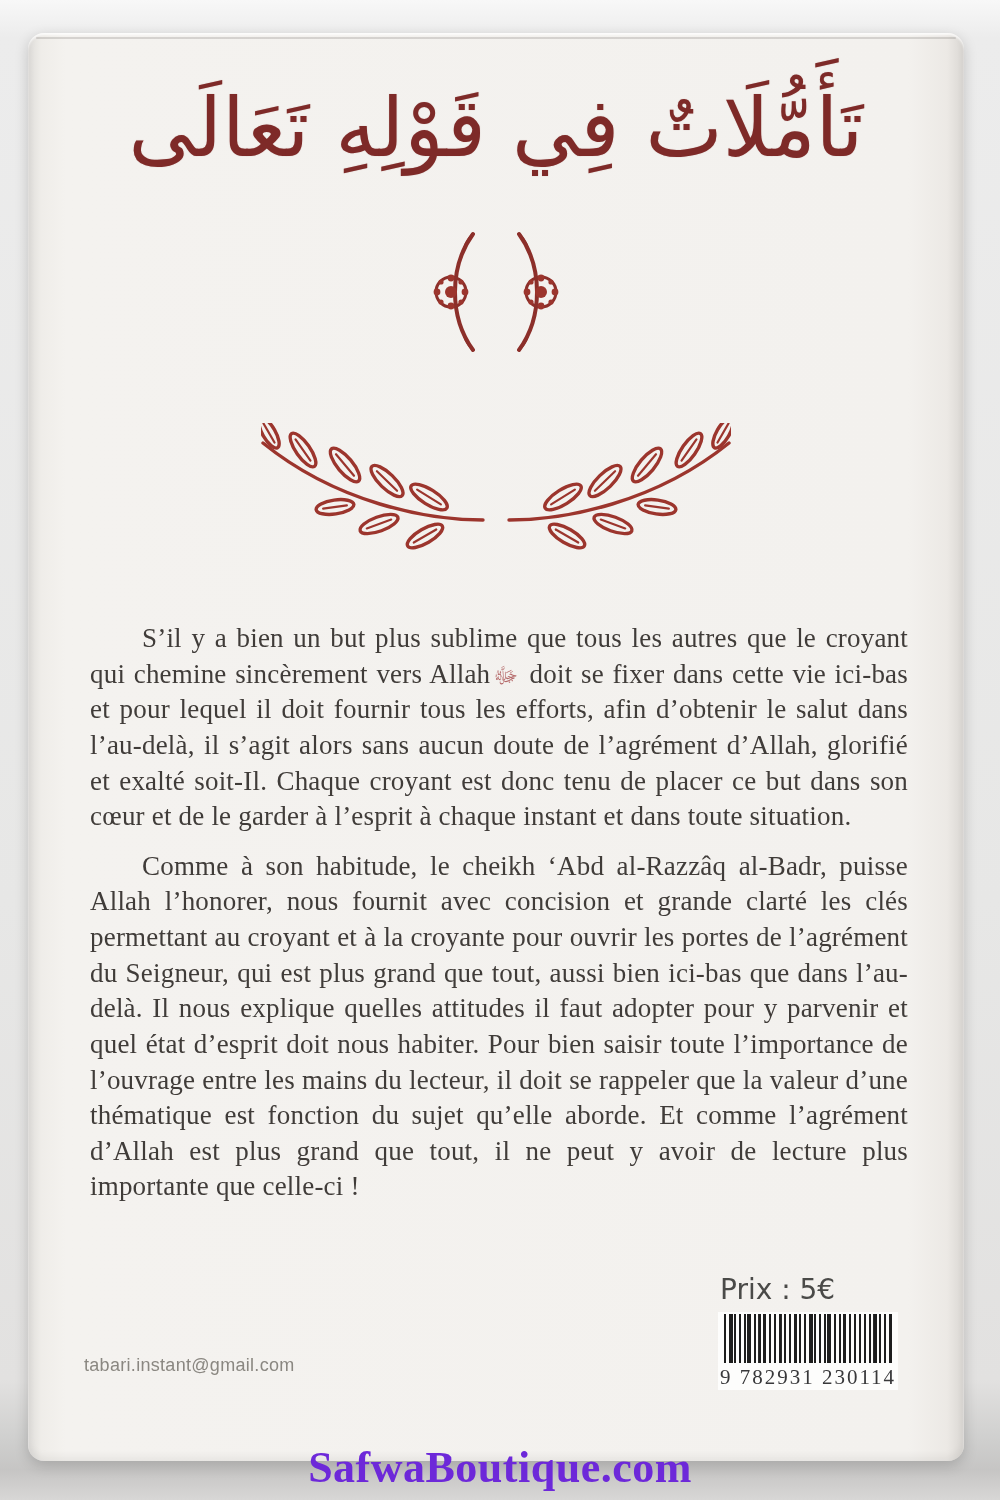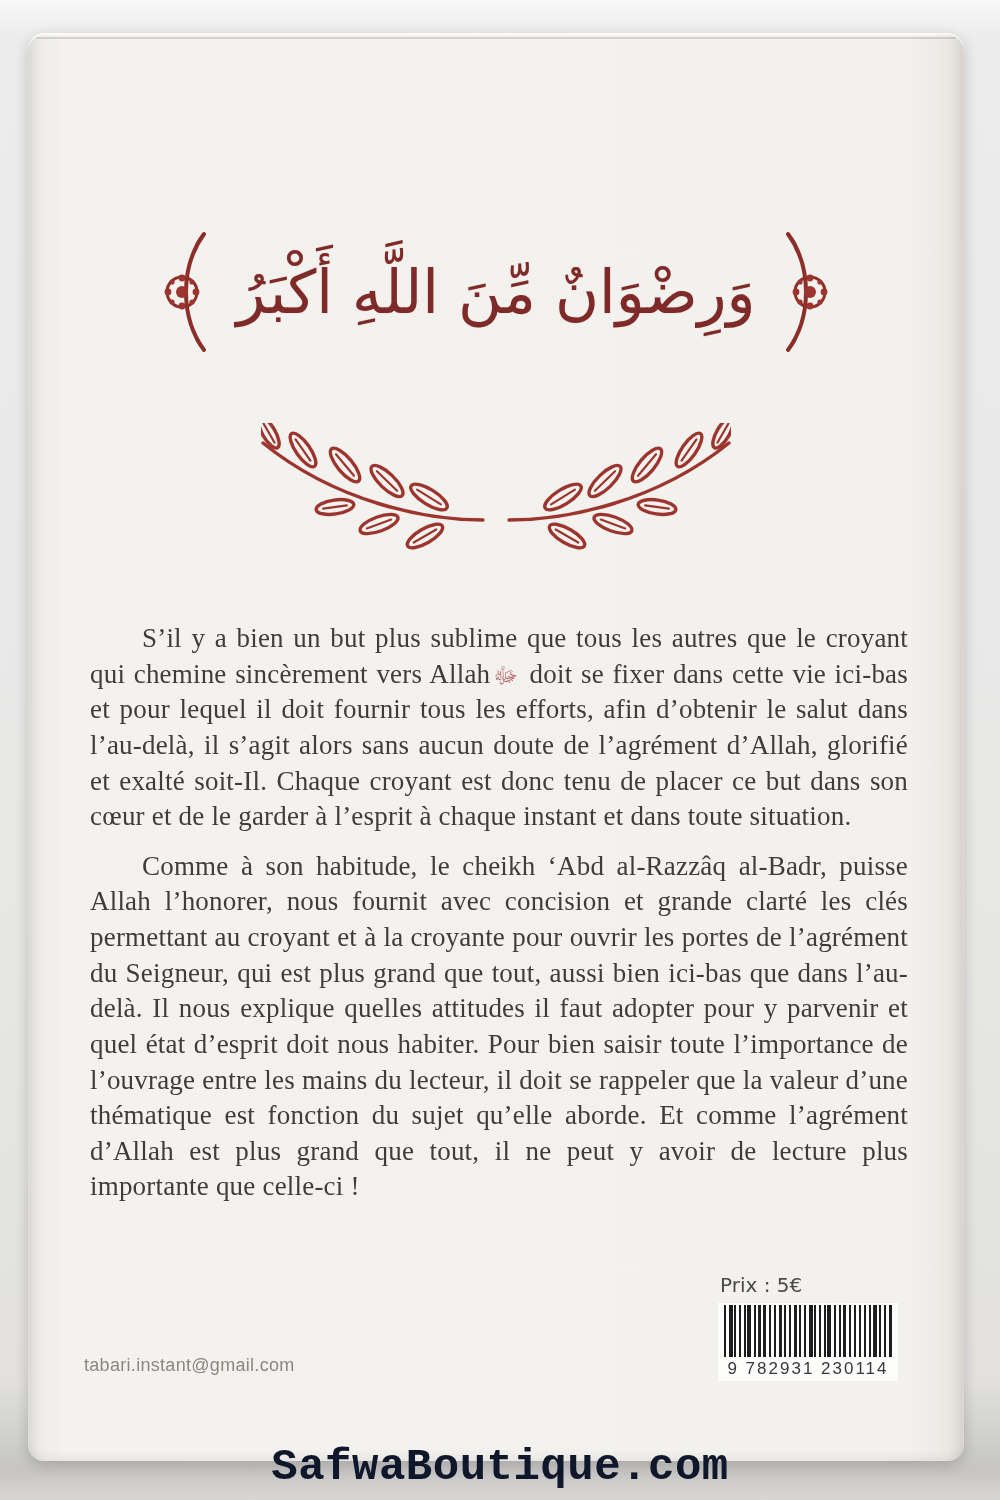--- a/index.html
+++ b/index.html
@@ -50,49 +50,50 @@
   }
   .email{
     position:absolute;left:56px;top:1322px;
     font-family:"Liberation Sans", sans-serif;
     color:#8a8781;font-size:18px;letter-spacing:.3px;
   }
   .price-block{
     position:absolute;right:62px;top:1240px;width:184px;
     font-family:"DejaVu Sans", sans-serif;color:#4a4a48;
   }
-  .price-label{font-size:20px;margin-left:2px;}
+  .price-label{font-size:28px;margin-left:2px;}
   .barcode{
     margin-top:6px;width:180px;height:78px;background:#fdfdfc;
     display:flex;flex-direction:column;align-items:center;justify-content:flex-start;
     padding-top:2px;box-sizing:border-box;
   }
   .bars{
     width:168px;height:52px;background-color:#fdfdfc;
     background-image:
       repeating-linear-gradient(90deg,#1d1d1d 0 2px,transparent 2px 5px),
       repeating-linear-gradient(90deg,transparent 0 7px,#1d1d1d 7px 9px,transparent 9px 16px),
       repeating-linear-gradient(90deg,transparent 0 11px,#2a2a2a 11px 12px,transparent 12px 23px);
   }
   .barcode-digits{
-    font-family:Liberation Sans, sans-serif;
-    font-size:17px;color:#38383a;letter-spacing:2px;margin-top:2px;white-space:nowrap;
+    font-family:Liberation Serif, serif;
+    font-size:21px;color:#38383a;letter-spacing:2px;margin-top:2px;white-space:nowrap;
   }
   .watermark{
     position:absolute;left:0;right:0;top:1442px;text-align:center;
-    font-family:Liberation Mono, monospace;font-weight:bold;
-    font-size:44px;color:#0f172a;letter-spacing:.5px;
+    font-family:Liberation Serif, serif;font-weight:bold;
+    font-size:44px;color:#6d28d9;letter-spacing:.5px;
   }
   svg{display:inline-block;vertical-align:middle;}
 </style>
 </head>
 <body>
 
 <div class="book">
 
+  <div class="title-ar">تَأَمُّلَاتٌ فِي قَوْلِهِ تَعَالَى</div>
 
   <div class="verse-row">
     <span class="bracket">
       <svg width="58" height="126" viewBox="0 0 58 126">
         <path d="M44,5 C20,38 20,88 44,121" fill="none" stroke="#8c2f2a" stroke-width="4" stroke-linecap="round"></path>
         <path d="M44,5 C40,10 37,13 36,18" fill="none" stroke="#8c2f2a" stroke-width="3" stroke-linecap="round"></path>
         <path d="M44,121 C40,116 37,113 36,108" fill="none" stroke="#8c2f2a" stroke-width="3" stroke-linecap="round"></path>
         <g>
           <circle cx="22" cy="63" r="15" fill="none" stroke="#8c2f2a" stroke-width="3"></circle>
           <circle cx="22" cy="63" r="6" fill="#9c352d"></circle>
@@ -100,21 +101,20 @@
           <circle cx="22" cy="77" r="3.4" fill="#9c352d"></circle>
           <circle cx="8" cy="63" r="3.4" fill="#9c352d"></circle>
           <circle cx="36" cy="63" r="3.4" fill="#9c352d"></circle>
           <circle cx="12" cy="53" r="2.6" fill="#9c352d"></circle>
           <circle cx="32" cy="53" r="2.6" fill="#9c352d"></circle>
           <circle cx="12" cy="73" r="2.6" fill="#9c352d"></circle>
           <circle cx="32" cy="73" r="2.6" fill="#9c352d"></circle>
         </g>
       </svg>
     </span>
-    <span class="verse-text">وَرِضْوَانٌ مِّنَ اللَّهِ أَكْبَرُ</span>
     <span class="bracket">
       <svg width="58" height="126" viewBox="0 0 58 126" style="transform:scaleX(-1);">
         <path d="M44,5 C20,38 20,88 44,121" fill="none" stroke="#8c2f2a" stroke-width="4" stroke-linecap="round"></path>
         <path d="M44,5 C40,10 37,13 36,18" fill="none" stroke="#8c2f2a" stroke-width="3" stroke-linecap="round"></path>
         <path d="M44,121 C40,116 37,113 36,108" fill="none" stroke="#8c2f2a" stroke-width="3" stroke-linecap="round"></path>
         <g>
           <circle cx="22" cy="63" r="15" fill="none" stroke="#8c2f2a" stroke-width="3"></circle>
           <circle cx="22" cy="63" r="6" fill="#9c352d"></circle>
           <circle cx="22" cy="49" r="3.4" fill="#9c352d"></circle>
           <circle cx="22" cy="77" r="3.4" fill="#9c352d"></circle>

